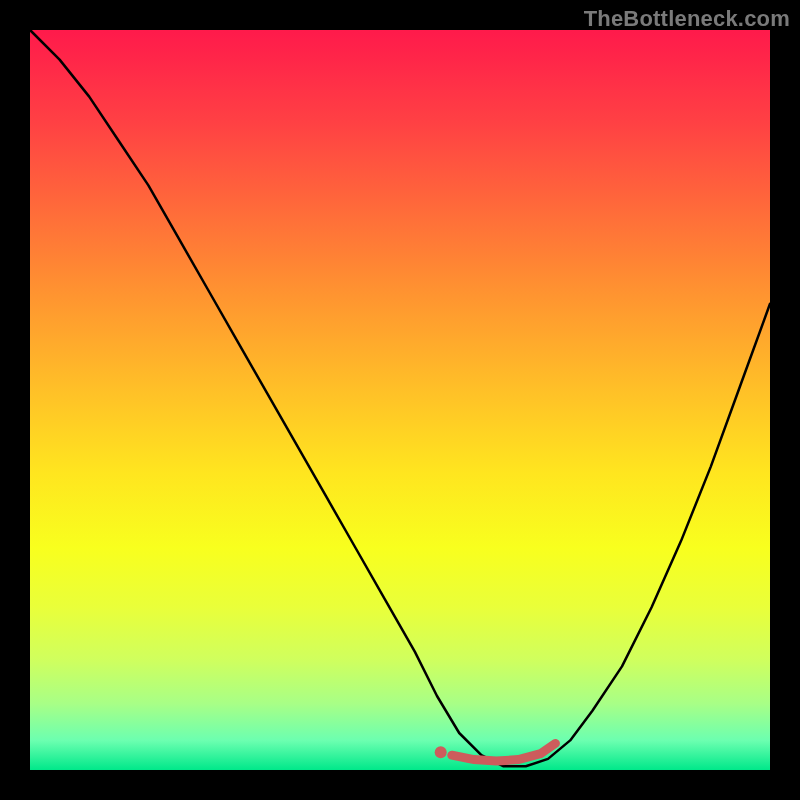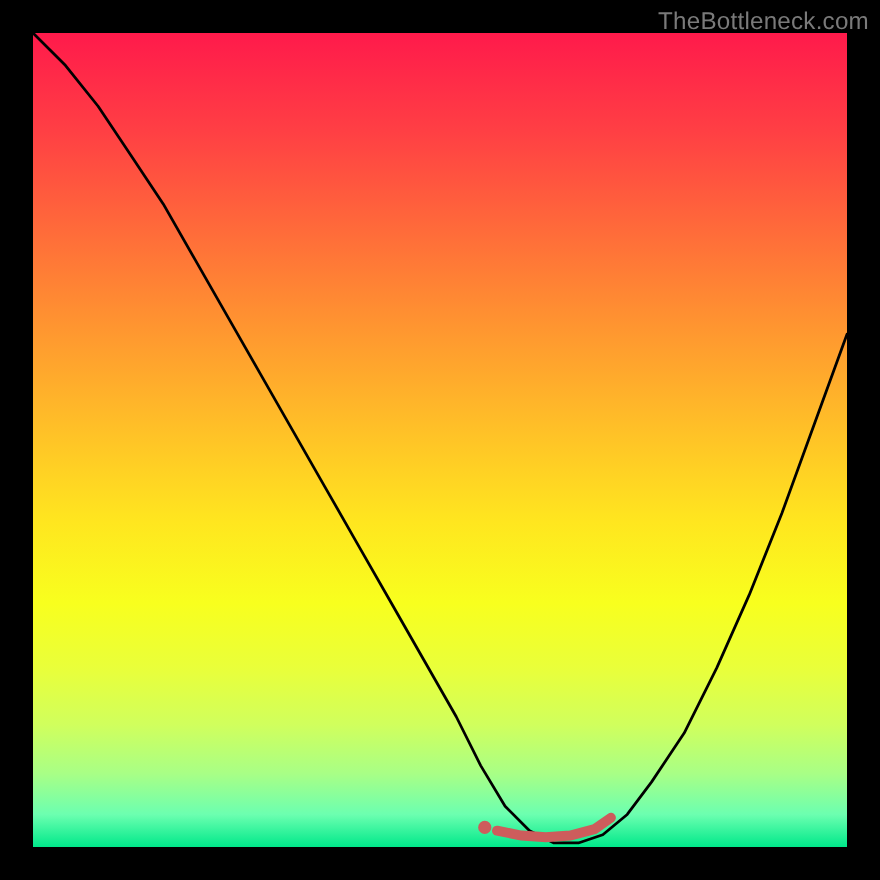--- a/index.html
+++ b/index.html
@@ -11,21 +11,21 @@
           #ff6a3a 24%,
           #ff9530 36%,
           #ffbe28 48%,
           #ffe61f 60%,
           #f8ff1e 70%,
           #e9ff3a 78%,
           #d0ff5d 85%,
           #a8ff86 91%,
           #6cffb0 96%,
           #00e88a 100%)}
-  .watermark{position:absolute;top:6px;right:10px;color:#7a7a7a;font-size:22px;font-weight:400;letter-spacing:.2px}
+  .watermark{position:absolute;top:6px;right:10px;color:#7a7a7a;font-size:22px;font-weight:700;letter-spacing:.2px}
   svg.curve{position:absolute;left:0;top:0}
 </style>
 </head>
 <body>
 <div class="frame">
   <div class="plot"></div>
 
   <svg class="curve" width="800" height="800" viewBox="0 0 800 800">
     <g>
       <path id="curvePath" d="M30.0 30.0 L59.6 59.6 L89.2 96.6 L118.8 141.0 L148.4 185.4 L178.0 237.2 L207.6 289.0 L237.2 340.8 L266.8 392.6 L296.4 444.4 L326.0 496.2 L355.6 548.0 L385.2 599.8 L414.8 651.6 L437.0 696.0 L459.2 733.0 L481.4 755.2 L503.6 766.3 L525.8 766.3 L548.0 758.9 L570.2 740.4 L592.4 710.8 L622.0 666.4 L651.6 607.2 L681.2 540.6 L710.8 466.6 L740.4 385.2 L770.0 303.8 " fill="none" stroke="#000" stroke-width="2.5" stroke-linejoin="round" stroke-linecap="round"></path>

